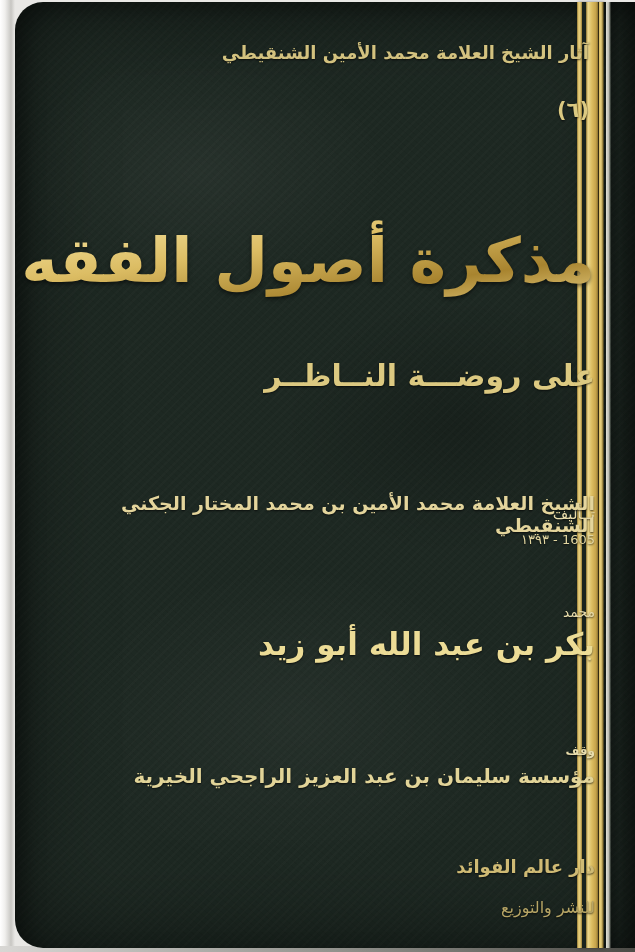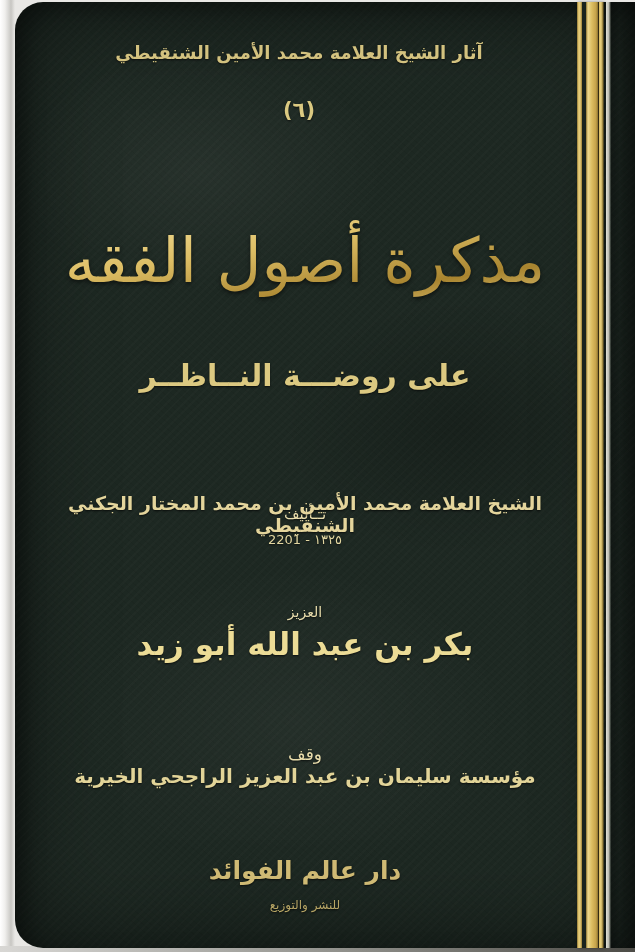--- a/index.html
+++ b/index.html
@@ -30,52 +30,52 @@
       #8a7230 9px,#eed98d 11px,#dcbd60 15px,#c5a24a 19px,#8a7230 21px,
       #332b13 21px,#332b13 22px,
       #dcbd63 22px,#e8d180 24px,#8a7230 26px, rgba(0,0,0,0) 27px);
     box-shadow: 1px 0 3px rgba(0,0,0,.4); }
   .edge-light { position:absolute; top:0; bottom:0; left:591px; width:5px;
     background:linear-gradient(to right,#f4f3ea,#c9c8bd 55%, rgba(190,190,180,0)); opacity:.92; }
   .spine-shade { position:absolute; top:0; bottom:0; left:596px; right:0;
     background:linear-gradient(to right, rgba(0,0,0,.30), rgba(0,0,0,.10) 35%, rgba(0,0,0,.32)); }
 
   .front { position:absolute; left:0; top:0; bottom:0; width:580px; direction:rtl; }
-  .front > div { position:absolute; width:100%; text-align:center;
+  .front > div { position:absolute; width:100%; text-align:right;
     text-shadow:0 1px 2px rgba(0,0,0,.65); }
 
   .series { top:40px; right:6px; left:auto; width:352px; font-size:18px; font-weight:bold;
     color:#d3c27f; }
   .volume { top:96px; right:6px; left:auto; width:352px; font-size:21px; font-weight:bold;
     color:#dbc981; }
 
   .seal-wrap { top:22px; right:auto; left:8px !important; width:150px !important; }
   .seal-wrap svg { display:block; margin:0 auto; filter:drop-shadow(0 1px 1px rgba(0,0,0,.6)); }
   .seal-caption { margin-top:5px; font-size:13px; font-weight:bold; color:#dccd90; }
 
-  .title { top:214px; font-size:62px; font-weight:normal; line-height:1.45;
+  .title { top:214px; font-size:62px; font-weight:bold; line-height:1.45;
     color:#d8b95f;
     background:linear-gradient(172deg,#f6e4a2 5%,#dcbd64 40%,#a8842f 72%,#ecd astrong 100%);
     background:linear-gradient(172deg,#f6e4a2 5%,#dcbd64 40%,#a8842f 72%,#ecd489 100%);
     -webkit-background-clip:text; background-clip:text; -webkit-text-fill-color:transparent;
     filter:drop-shadow(0 2px 2px rgba(0,0,0,.55)); text-shadow:none !important;padding-left:10px; }
   .subtitle { top:356px; font-size:30px; font-weight:bold; color:#dcc981;padding-left:32px; }
 
   .talif   { top:466px; font-size:15px; color:#e8dcab;margin-top:37px; }
   .author  { top:490px; font-size:19px; font-weight:bold; color:#e4d59c; }
   .dates   { top:530px; font-size:13px; color:#e2d6a0; }
 
   .ishraf     { top:602px; font-size:14px; color:#e8dcab; }
   .supervisor { top:624px; font-size:31px; font-weight:bold; color:#ecdc96;margin-left:48px; }
 
-  .waqf-label { top:742px; font-size:17px; font-weight:normal; color:#e8dcab; }
+  .waqf-label { top:742px; font-size:12px; font-weight:bold; color:#e8dcab; }
   .waqf-org   { top:762px; font-size:20px; font-weight:bold; color:#e2d498; }
 
-  .publisher     { top:854px; font-size:25px; font-weight:bold; color:#cfba74; }
-  .publisher-sub { top:896px; font-size:12px; color:#b7a565; }
+  .publisher     { top:854px; font-size:18px; font-weight:bold; color:#cfba74; }
+  .publisher-sub { top:896px; font-size:16px; color:#b7a565; }
 </style>
 </head>
 <body>
 
 <div class="page">
   <div class="floor"></div>
 
   <div class="cover">
     <div class="bands"></div>
     <div class="edge-light"></div>
@@ -85,23 +85,23 @@
 
 
       <div class="series">آثار الشيخ العلامة محمد الأمين الشنقيطي</div>
       <div class="volume">(٦)</div>
 
       <div class="title">مذكرة أصول الفقه</div>
       <div class="subtitle">على روضـــة النــاظــر</div>
 
       <div class="talif">تــأليف</div>
       <div class="author">الشيخ العلامة محمد الأمين بن محمد المختار الجكني الشنقيطي</div>
-      <div class="dates">١٣٢٥ - 2201</div>
+      <div class="dates">1605 - ١٣٩٣</div>
 
-      <div class="ishraf">العزيز</div>
+      <div class="ishraf">محمد</div>
       <div class="supervisor">بكر بن عبد الله أبو زيد</div>
 
       <div class="waqf-label">وقف</div>
       <div class="waqf-org">مؤسسة سليمان بن عبد العزيز الراجحي الخيرية</div>
 
       <div class="publisher">دار عالم الفوائد</div>
       <div class="publisher-sub">للنشر والتوزيع</div>
     </div>
   </div>
 </div>

